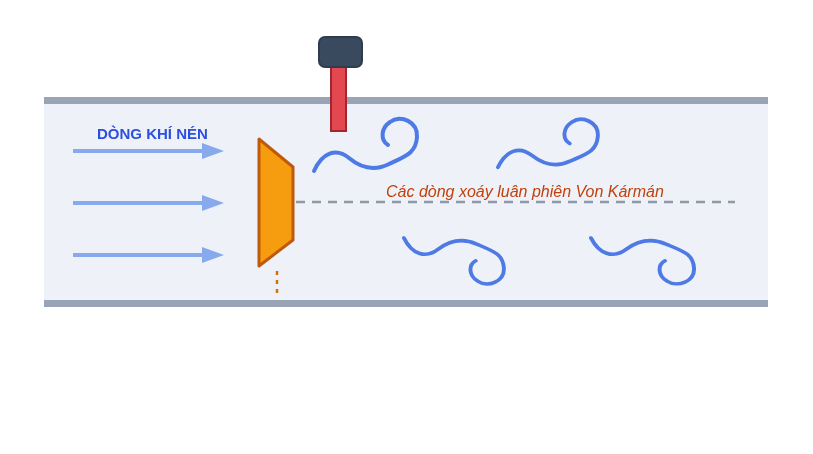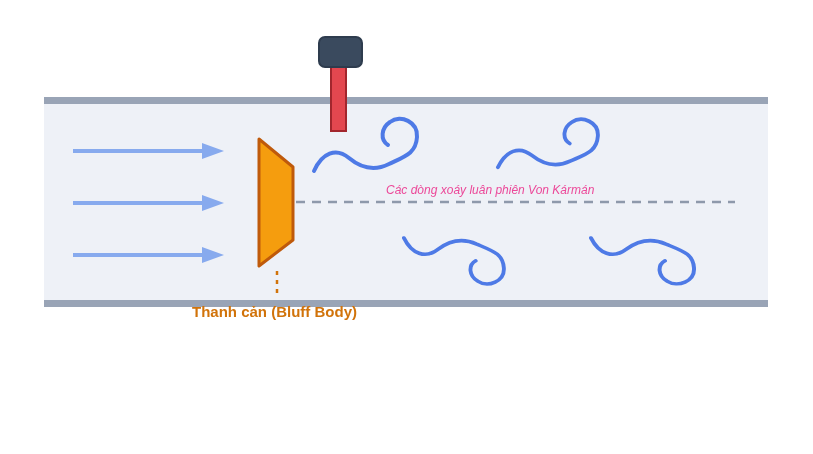--- a/index.html
+++ b/index.html
@@ -29,22 +29,22 @@
     background: #EEF1F7;
   }
   .flow-label {
     left: 97px; top: 125px;
     font-size: 15px; font-weight: bold;
     color: #2B4FDE;
     white-space: nowrap;
   }
   .street-label {
     left: 386px; top: 183px;
-    font-size: 12px; font-style: italic;
-    color: #ec4899;
+    font-size: 16px; font-style: italic;
+    color: #c2410c;
     white-space: nowrap;
   }
   .bluff-label {
     left: 192px; top: 303px;
     font-size: 15px; font-weight: bold;
     color: #D1730A;
     white-space: nowrap;
   }
   svg.overlay {
     position: absolute;
@@ -55,22 +55,22 @@
 </head>
 <body>
 
 <div class="stage">
 
 
   <div class="abs pipe-wall wall-top"></div>
   <div class="abs pipe-interior"></div>
   <div class="abs pipe-wall wall-bottom"></div>
 
+  <div class="abs flow-label">DÒNG KHÍ NÉN</div>
   <div class="abs street-label">Các dòng xoáy luân phiên Von Kármán</div>
-  <div class="abs bluff-label">Thanh cản (Bluff Body)</div>
 
   <svg class="overlay" viewBox="0 0 813 454" xmlns="http://www.w3.org/2000/svg">
 
     <g>
       <line x1="73" y1="151" x2="202" y2="151" stroke="#87AAEE" stroke-width="4"></line>
       <polygon points="202,143 224,151 202,159" fill="#87AAEE"></polygon>
     </g>
     <g>
       <line x1="73" y1="203" x2="202" y2="203" stroke="#87AAEE" stroke-width="4"></line>
       <polygon points="202,195 224,203 202,211" fill="#87AAEE"></polygon>

